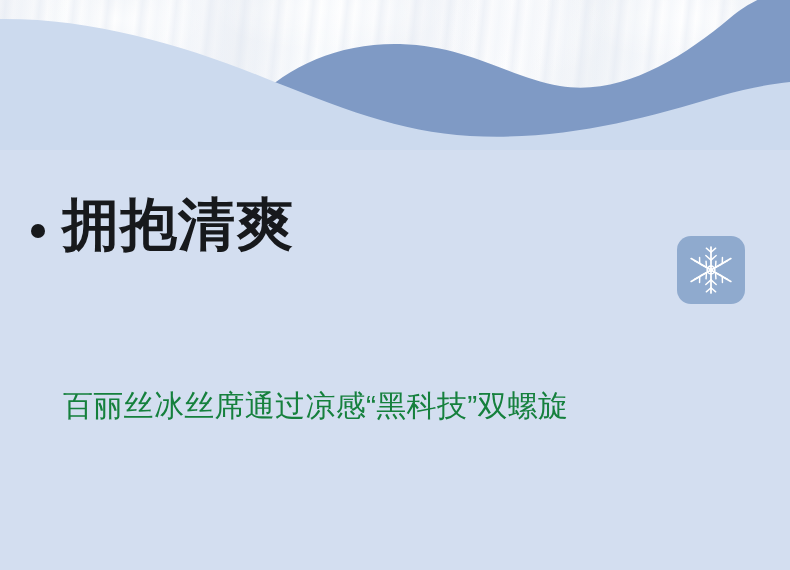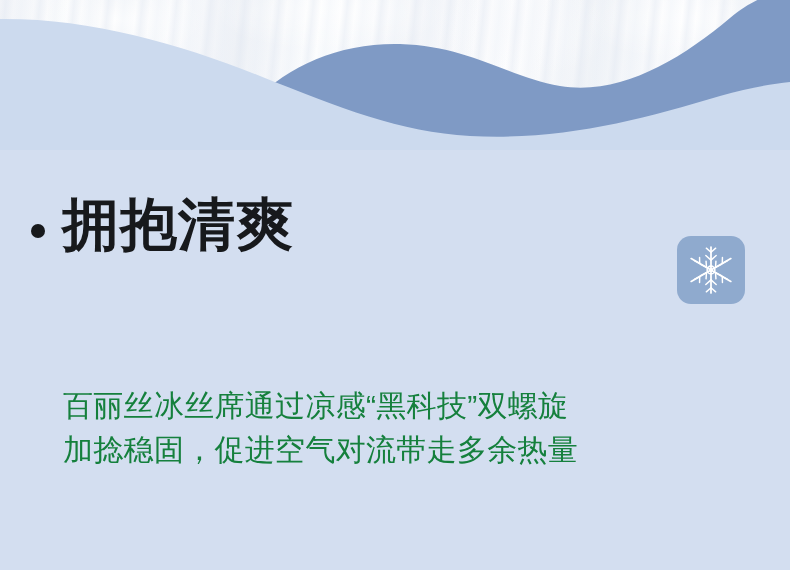--- a/index.html
+++ b/index.html
@@ -146,21 +146,20 @@
   <div class="content">
 
     <div class="bullet" aria-label="•"></div>
 
     <div class="headline">
       <span class="headline-line">拥抱清爽</span>
     </div>
 
     <div class="subcopy">
       <span class="subcopy-line">百丽丝冰丝席通过凉感“黑科技”双螺旋</span>
-      <span class="subcopy-line">加捻稳固，促进空气对流带走多余热量</span>
     </div>
 
     <div class="snow-badge">
       <svg viewBox="0 0 100 100">
         <g stroke="#ffffff" stroke-width="3.4" stroke-linecap="round" fill="none">
           <g>
             <line x1="50" y1="6" x2="50" y2="94"></line>
             <line x1="11.9" y1="28" x2="88.1" y2="72"></line>
             <line x1="11.9" y1="72" x2="88.1" y2="28"></line>
           </g>

